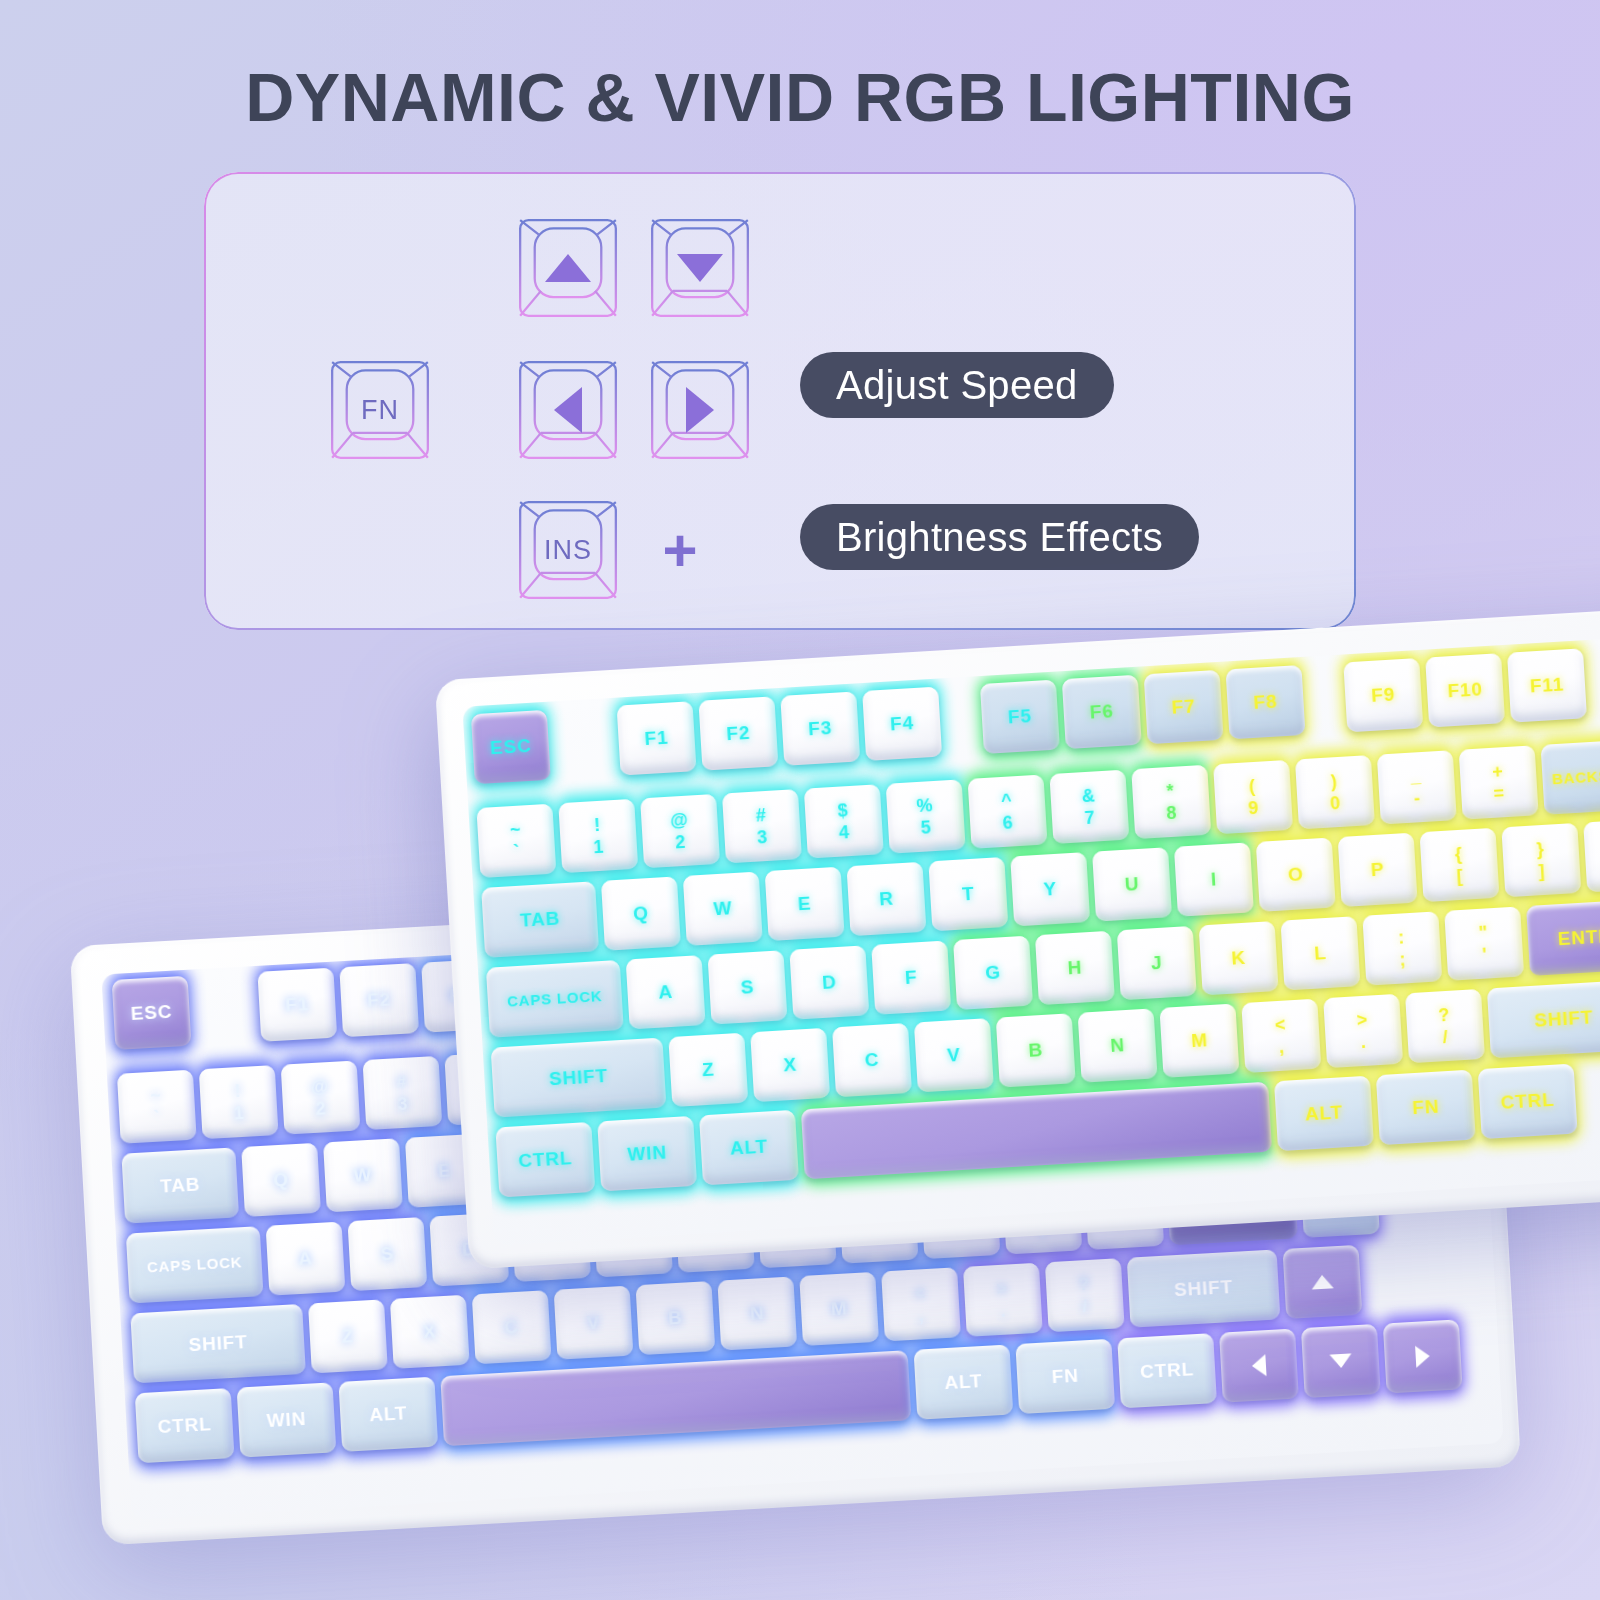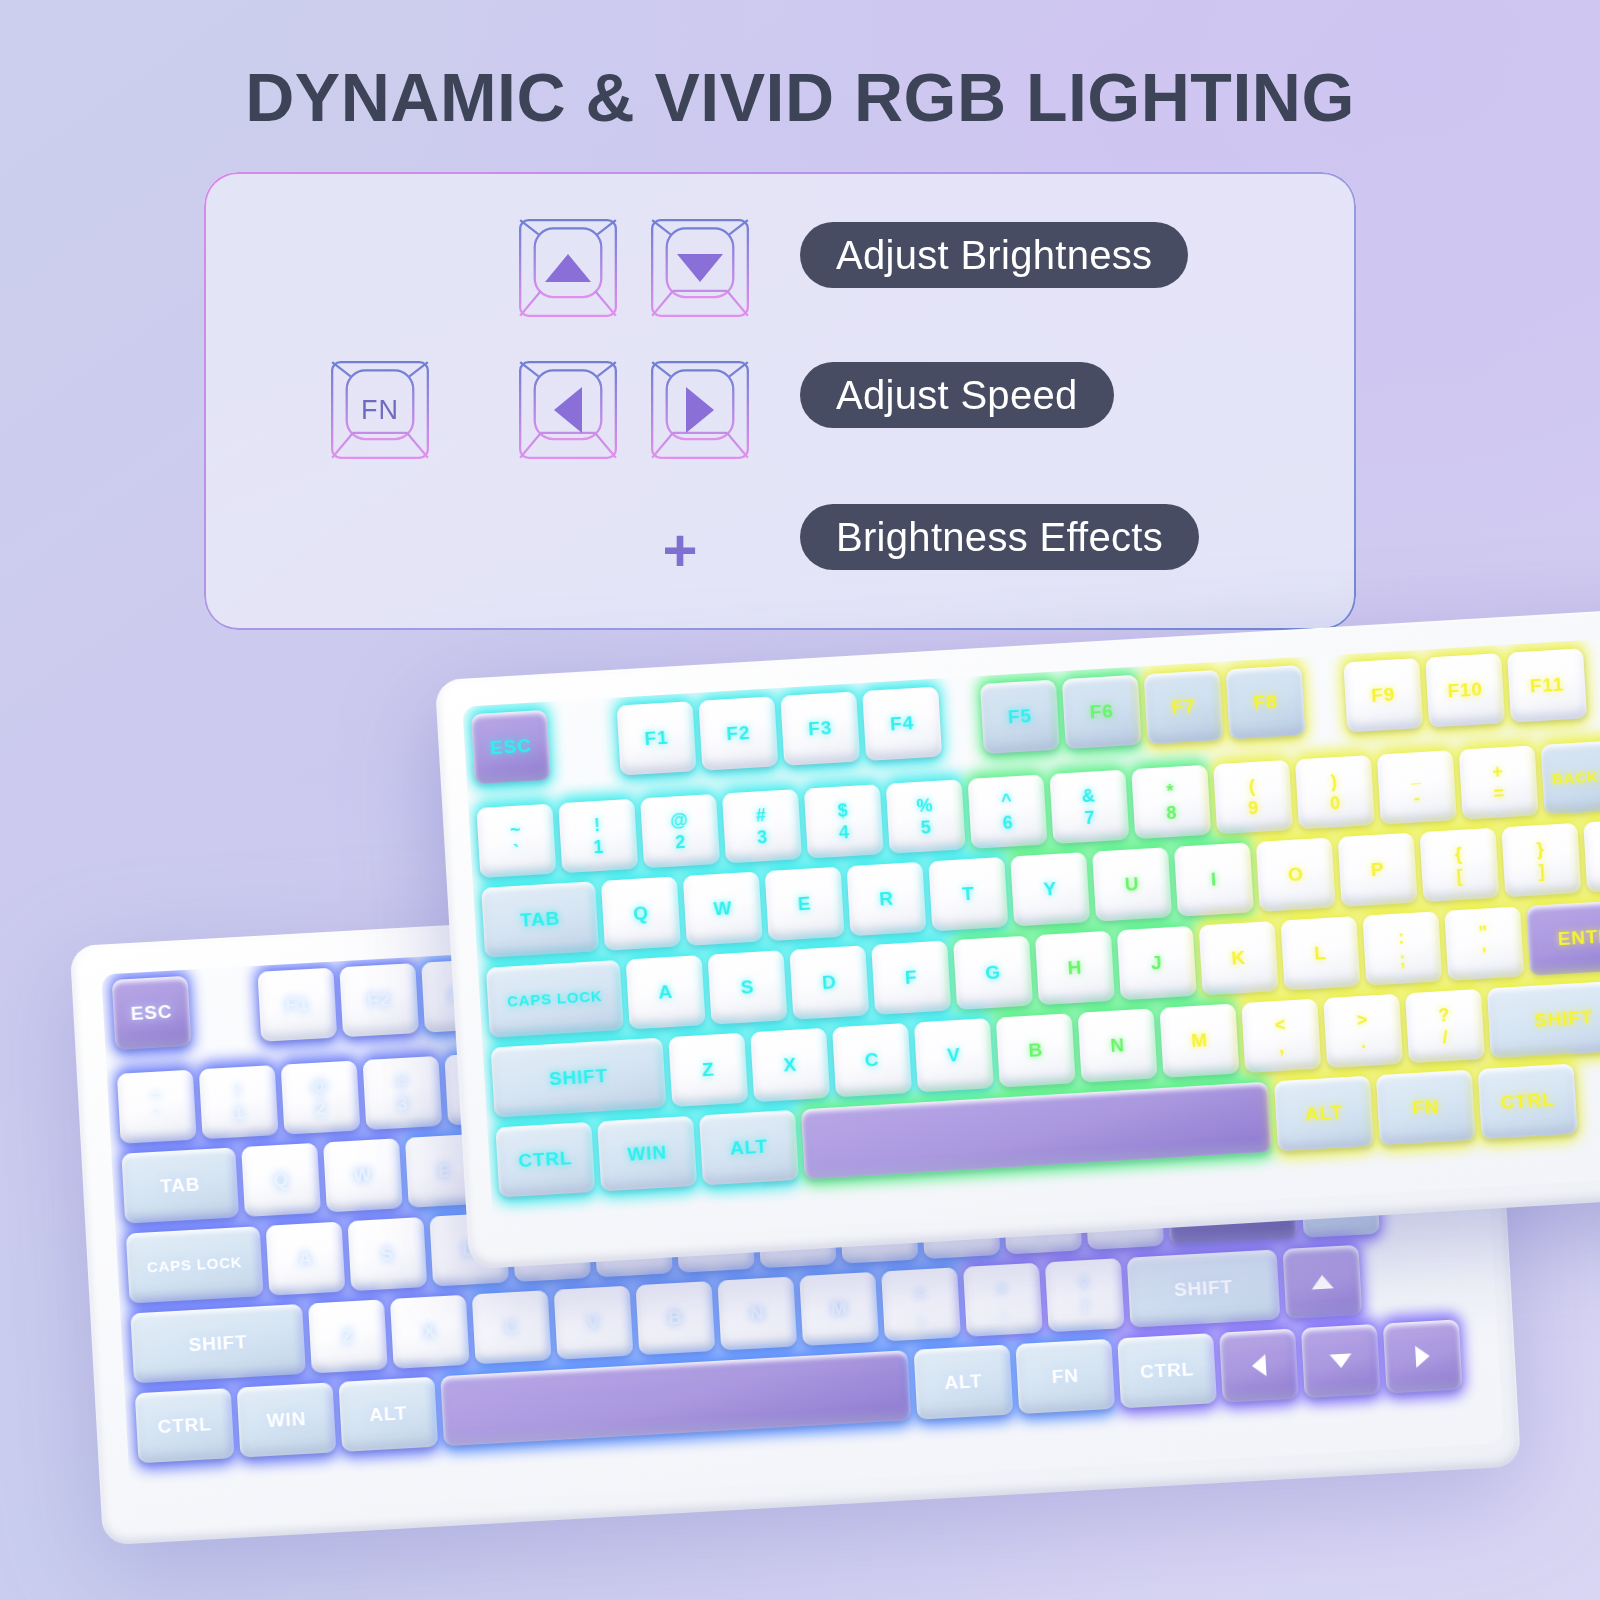--- a/index.html
+++ b/index.html
@@ -201,24 +201,31 @@
       <svg viewBox="0 0 100 100" aria-hidden="true">
         <rect x="4" y="4" width="92" height="92" rx="8" fill="none" stroke="url(#g1)" stroke-width="2.2"></rect>
         <rect x="18" y="12" width="64" height="66" rx="18" fill="none" stroke="url(#g1)" stroke-width="2.2"></rect>
         <path d="M4 4 L22 18 M96 4 L78 18 M4 96 L24 72 M96 96 L76 72 M24 72 L76 72" fill="none" stroke="url(#g1)" stroke-width="2.2"></path>
       </svg>
       <div class="tri right">
           <i></i>
         </div>
     </div>
 
+    <div class="kc" style="left:312px; top:326px;">
+      <svg viewBox="0 0 100 100" aria-hidden="true">
+        <rect x="4" y="4" width="92" height="92" rx="8" fill="none" stroke="url(#g1)" stroke-width="2.2"></rect>
+        <rect x="18" y="12" width="64" height="66" rx="18" fill="none" stroke="url(#g1)" stroke-width="2.2"></rect>
+        <path d="M4 4 L22 18 M96 4 L78 18 M4 96 L24 72 M96 96 L76 72 M24 72 L76 72" fill="none" stroke="url(#g1)" stroke-width="2.2"></path>
+      </svg>
+      <div class="lbl">INS</div>
+    </div>
   </div>
 
-  <div class="pill" style="left:596px; top:50px;">Adjust Brightness</div>
-  <div class="pill" style="left:596px; top:190px;">Adjust Speed</div>
+  <div class="pill" style="left:596px; top:180px;">Adjust Speed</div>
   <div class="pill" style="left:596px; top:332px;">Brightness Effects</div>
 </div>
 
 <div class="kbwrap" id="kb-lower">
   <div class="case"></div>
   <div class="plate" id="plate-lower" style="inset: 30px 16px 24px 30px;">
       <div class="row" style="left: 10px; top: 6px;">
         <div class="key" style="width: 76px; height: 70px;">
           <div class="glow" style="background: rgba(90, 110, 250, 0.95);"></div>
           <div class="cap purple"></div>

